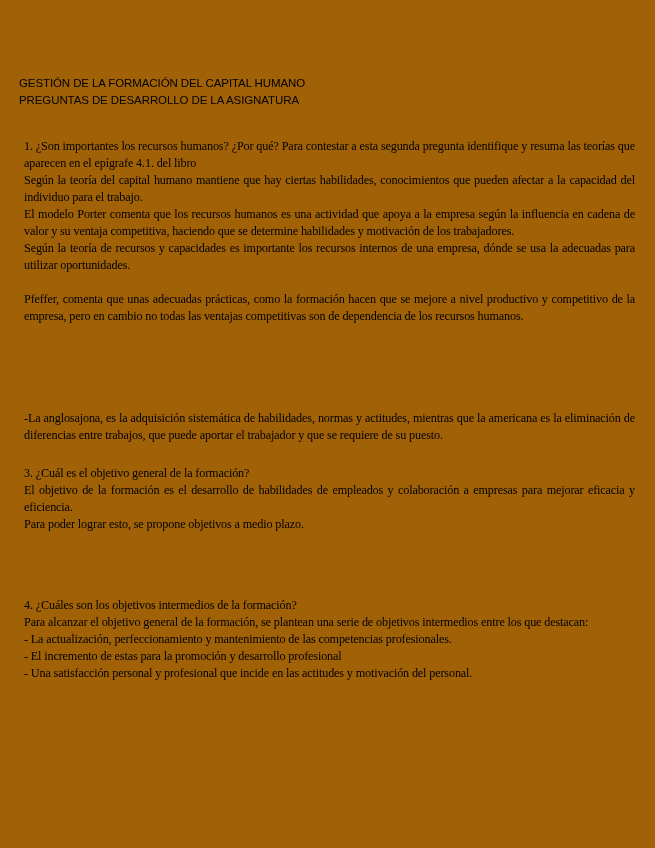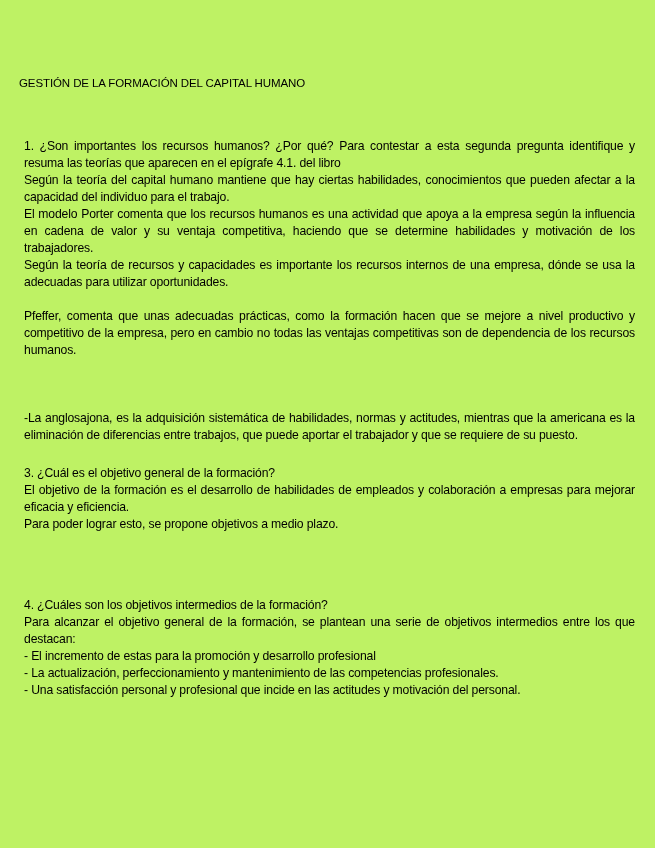--- a/index.html
+++ b/index.html
@@ -1,36 +1,37 @@
 <!DOCTYPE html>
 <html><head>
 <meta charset="utf-8">
 <style>
   html, body { margin: 0; padding: 0; background: #ffffff; }
   body { width: 655px; height: 848px; position: relative; overflow: hidden; color: #000; }
-  .page { position: absolute; left: 0; top: 0; width: 655px; height: 848px; background: #bef264; }
+  .page { position: absolute; left: 0; top: 0; width: 655px; height: 848px; background: #a16207; }
   .header { position: absolute; left: 19px; top: 75px; font-family: "Liberation Sans", sans-serif; font-size: 11.5px; line-height: 16.5px; letter-spacing: -0.1px; }
   .header div { white-space: nowrap; }
   .header .sub { padding-left: 3px; font-size: 11px; }
-  .body { position: absolute; left: 24px; width: 611px; font-family: Liberation Sans, sans-serif; font-size: 12.2px; line-height: 17px; letter-spacing: -0.15px; }
+  .body { position: absolute; left: 24px; width: 611px; font-family: Liberation Serif, serif; font-size: 12.2px; line-height: 17px; letter-spacing: -0.15px; }
   .body p { margin: 0; text-align: justify; text-align-last: left; }
   .q1 { top: 138px; }
   .q2 { top: 410px; }
   .q3 { top: 465px; }
   .q4 { top: 597px; }
   .gap { height: 17px; }
   .q2 .question { padding-left: 3px; }
 </style>
 </head>
 <body>
 
 <div class="page">
 
   <div class="header">
     <div>GESTIÓN DE LA FORMACIÓN DEL CAPITAL HUMANO</div>
+    <div>PREGUNTAS DE DESARROLLO DE LA ASIGNATURA</div>
   </div>
 
   <div class="body q1">
     <p>1. ¿Son importantes los recursos humanos? ¿Por qué? Para contestar a esta segunda pregunta identifique y resuma las teorías que aparecen en el epígrafe 4.1. del libro</p>
     <p>Según la teoría del capital humano mantiene que hay ciertas habilidades, conocimientos que pueden afectar  a la capacidad del individuo para el trabajo.</p>
     <p>El modelo Porter comenta que los recursos humanos es una actividad que apoya a la empresa según la influencia en cadena de valor y su ventaja competitiva, haciendo que se determine habilidades y motivación de los trabajadores.</p>
     <p>Según la teoría de recursos y capacidades es importante los recursos internos de una empresa, dónde se usa la adecuadas para utilizar oportunidades.</p>
     <div class="gap"></div>
     <p>Pfeffer, comenta que unas adecuadas prácticas, como la formación hacen que se mejore a nivel productivo y competitivo de la empresa, pero en cambio no todas las ventajas competitivas son de dependencia de los recursos humanos.</p>
   </div>
@@ -41,18 +42,18 @@
 
   <div class="body q3">
     <p>3. ¿Cuál es el objetivo general de la formación?</p>
     <p>El objetivo de la formación es el desarrollo de habilidades de empleados y colaboración a empresas para mejorar eficacia y eficiencia.</p>
     <p>Para poder lograr esto, se propone objetivos a medio plazo.</p>
   </div>
 
   <div class="body q4">
     <p>4. ¿Cuáles son los objetivos intermedios de la formación?</p>
     <p>Para alcanzar el objetivo general de la formación, se plantean una serie de objetivos intermedios entre los que destacan:</p>
+    <p>- La actualización, perfeccionamiento y mantenimiento de las competencias profesionales.</p>
     <p>- El incremento de estas para la promoción y desarrollo profesional</p>
-    <p>- La actualización, perfeccionamiento y mantenimiento de las competencias profesionales.</p>
     <p>- Una satisfacción personal y profesional que incide en las actitudes y motivación del personal.</p>
   </div>
 
 </div>
 
 </body></html>

